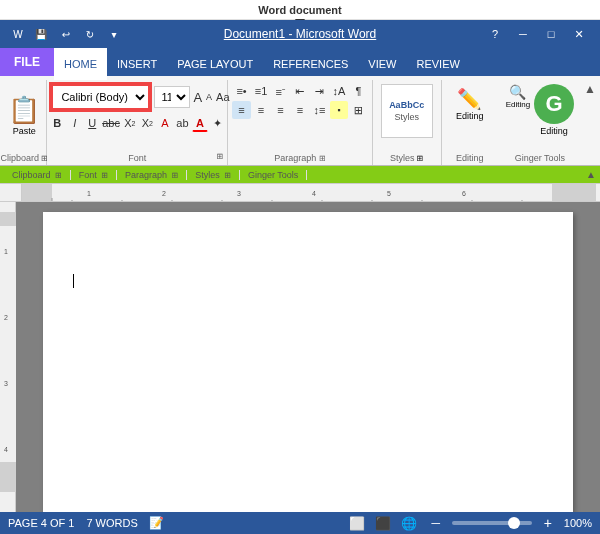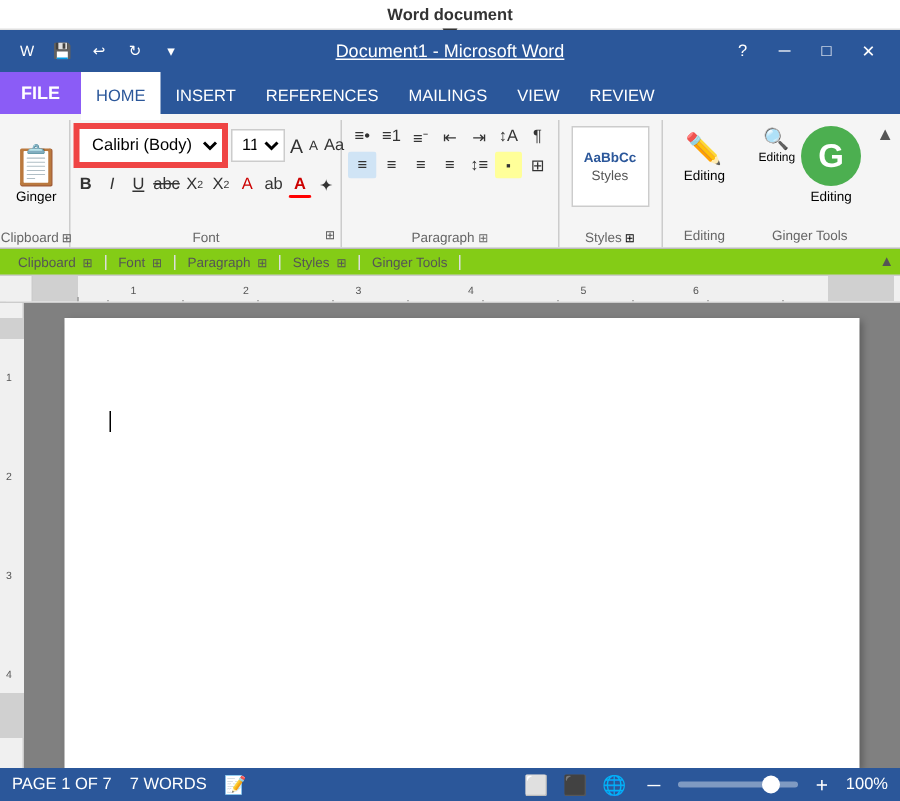--- a/index.html
+++ b/index.html
@@ -456,33 +456,33 @@
     <button class="title-bar-btn">─</button>
     <button class="title-bar-btn">□</button>
     <button class="title-bar-btn close">✕</button>
   </div>
 </div>
 
 <div class="menu-bar">
   <button class="file-tab">FILE</button>
   <button class="menu-item active">HOME</button>
   <button class="menu-item">INSERT</button>
+  <button class="menu-item">PAGE LAYOUT</button>
   <button class="menu-item">REFERENCES</button>
-  <button class="menu-item">MAILINGS</button>
   <button class="menu-item">VIEW</button>
   <button class="menu-item">REVIEW</button>
 </div>
 
 <div class="full-ribbon">
 
   <div class="paste-area">
     <div style="display:flex;flex-direction:column;align-items:center;flex:1;justify-content:center;">
       <div style="display:flex;flex-direction:column;align-items:center;cursor:pointer;">
         <span style="font-size:26px;color:#2b579a;">📋</span>
-        <span style="font-size:9px;">Ginger</span>
+        <span style="font-size:9px;">Paste</span>
       </div>
     </div>
     <div style="position:absolute;bottom:2px;left:0;right:0;text-align:center;display:flex;justify-content:center;align-items:center;gap:2px;">
       <span style="font-size:9px;color:#666;">Clipboard</span>
       <span style="font-size:8px;color:#555;cursor:pointer;">⊞</span>
     </div>
   </div>
 
   <div class="big-group" style="flex-direction:column;min-width:170px;">
     <div class="font-controls">
@@ -663,21 +663,21 @@
   <div class="doc-scroll-area">
     <div class="doc-page">
       <div style="margin-top:40px;font-size:12px;line-height:1.5;">
         <span class="cursor-line"></span>
       </div>
     </div>
   </div>
 </div>
 
 <div class="status-bar">
-  <span>PAGE 1 OF 7</span>
+  <span>PAGE 4 OF 1</span>
   <span>7 WORDS</span>
   <button style="background:transparent;border:none;color:white;cursor:pointer;font-size:12px;">📝</button>
 
   <div class="status-right">
     <button class="view-btn">⬜</button>
     <button class="view-btn">⬛</button>
     <button class="view-btn">🌐</button>
     <button style="background:transparent;border:none;color:white;cursor:pointer;font-size:12px;width:20px;">─</button>
     <div class="zoom-slider">
       <div class="zoom-thumb"></div>

